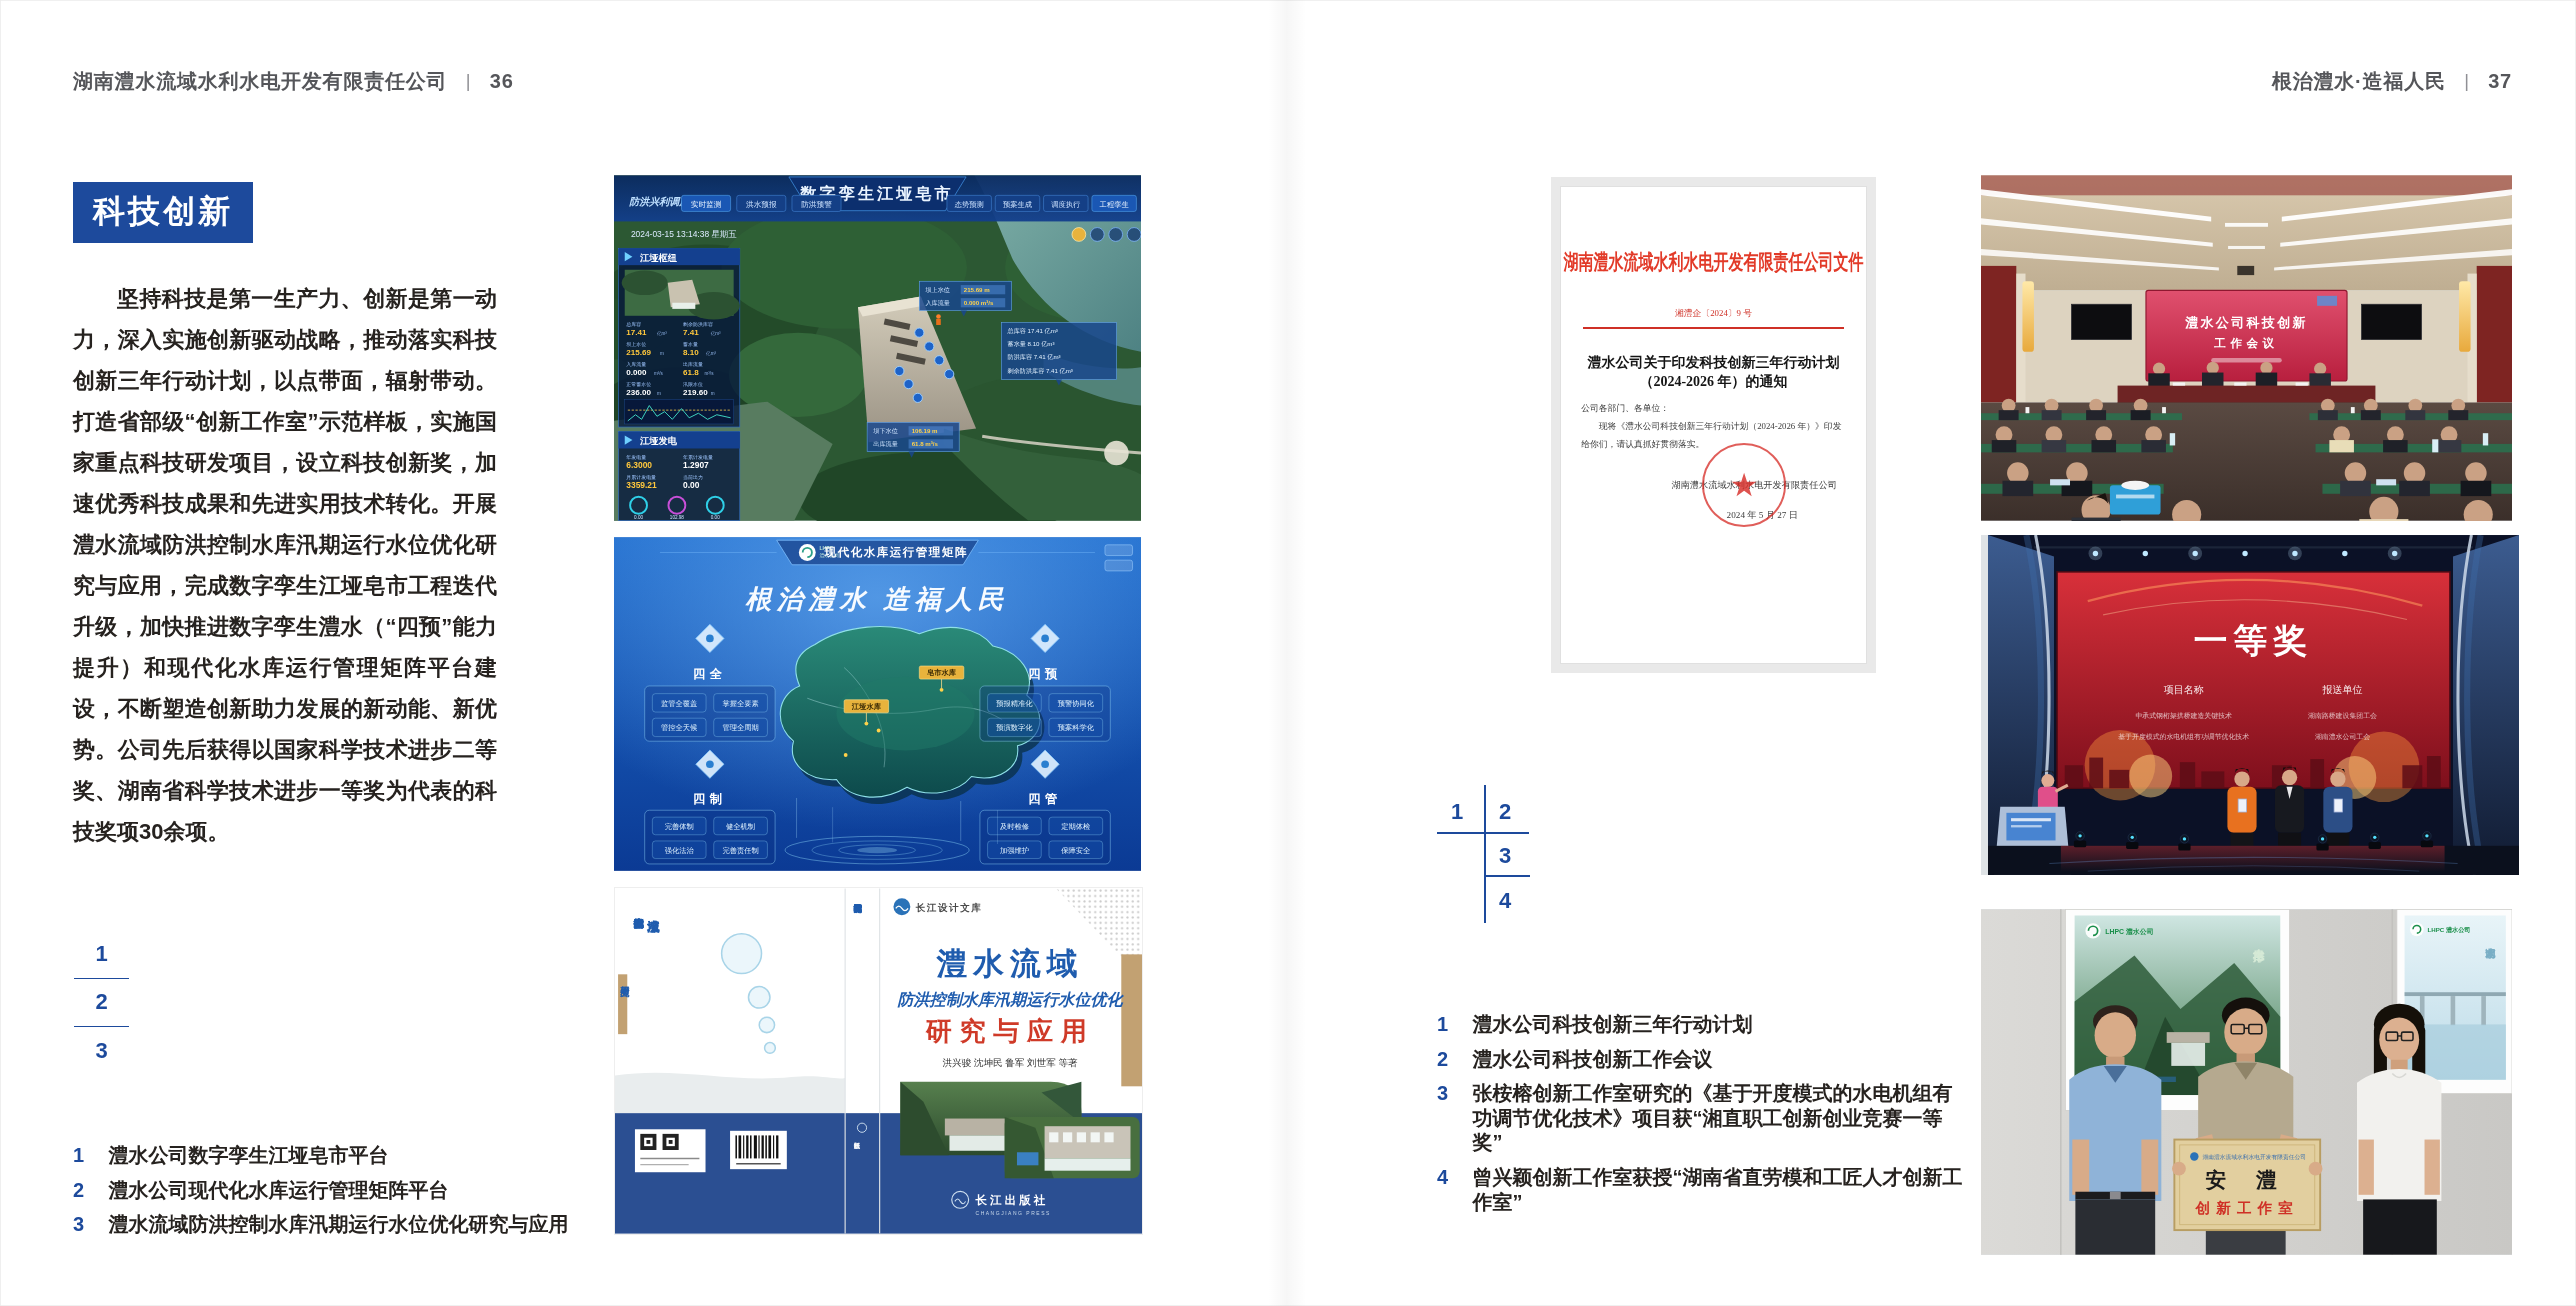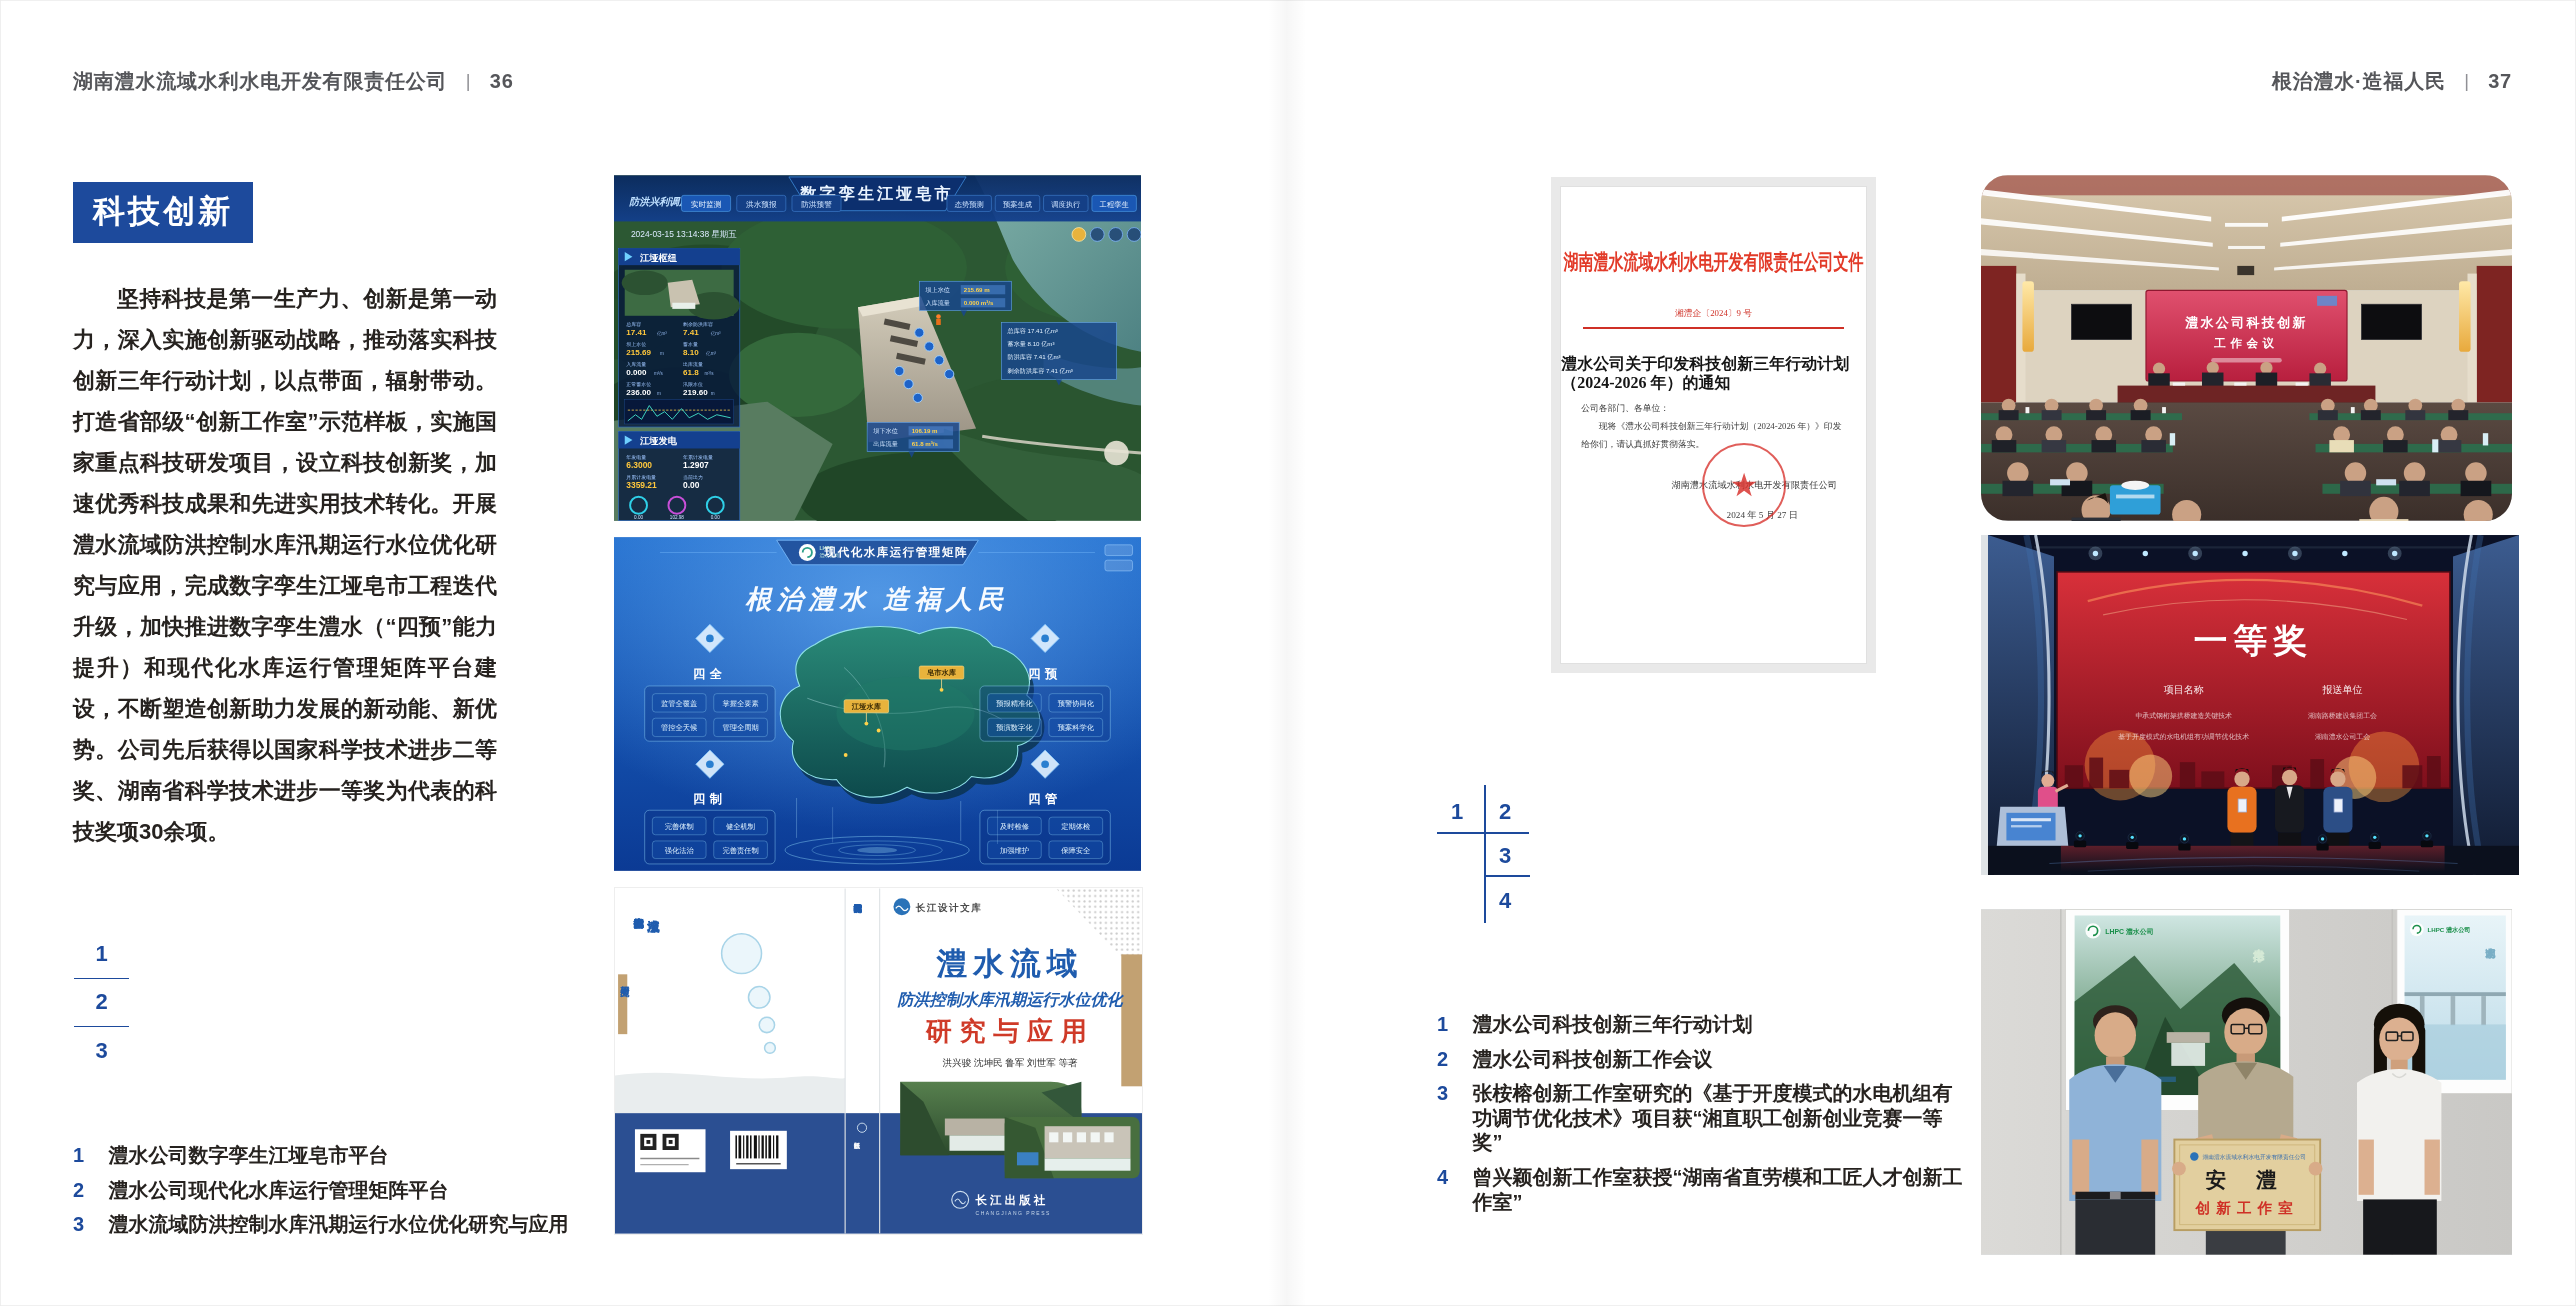--- a/index.html
+++ b/index.html
@@ -37,21 +37,21 @@
   .serif{font-family:"Liberation Serif","DejaVu Serif",serif;}
   .vtext{writing-mode:vertical-rl;text-orientation:upright;}
   
   .doc-outer{left:1551px;top:177px;width:325px;height:496px;background:#e9e9e9;}
   .doc-inner{position:absolute;left:9.2px;top:9.2px;right:9.2px;bottom:9.2px;background:#ffffff;
              border:0.8px solid #e0e0e0;font-family:"Liberation Serif","DejaVu Serif",serif;}
   .doc-head{position:absolute;top:66px;left:0;right:0;text-align:center;color:#e23a28;
             font-weight:900;font-size:15px;white-space:nowrap;transform:scale(1,1.4);}
   .doc-num{position:absolute;top:121px;left:0;right:0;text-align:center;color:#cf3026;font-size:8.8px;}
   .doc-rule{position:absolute;top:140px;left:7%;width:86%;height:1.5px;background:#cf3026;}
-  .doc-title{position:absolute;left:0;right:0;color:#151515;font-weight:700;font-size:16px;}
+  .doc-title{position:absolute;left:0;right:0;text-align:center;color:#151515;font-weight:700;font-size:14px;}
   .doc-body{position:absolute;left:20px;right:20px;color:#3c3c3c;font-size:8.8px;line-height:17.7px;}
   .doc-sign{position:absolute;color:#3c3c3c;font-size:9.2px;}
   .doc-seal{position:absolute;left:141px;top:256px;width:80px;height:80px;border:2.3px solid rgba(214,40,35,.75);
             border-radius:50%;display:flex;align-items:center;justify-content:center;}
   .doc-seal .star{color:rgba(214,40,35,.8);font-size:32px;line-height:1;}
 </style>
 </head>
 <body>
 
 <div id="canvas">
@@ -544,21 +544,21 @@
     <div class="cap-row">
       <span class="cap-num">3</span>
       <span class="cap-text">张桉榕创新工作室研究的《基于开度模式的水电机组有功调节优化技术》项目获“湘直职工创新创业竞赛一等奖”</span>
     </div>
     <div class="cap-row">
       <span class="cap-num">4</span>
       <span class="cap-text">曾兴颖创新工作室获授“湖南省直劳模和工匠人才创新工作室”</span>
     </div>
   </div>
 
-  <div class="img-frame" style="left:1981px;top:175px;width:531px;height:346px;border-radius:27px;">
+  <div class="img-frame" style="left:1981px;top:175px;width:531px;height:346px;">
     <svg width="531" height="346" viewBox="0 0 692 450">
       <defs>
         <linearGradient id="mt-ceil" x1="0" y1="0" x2="0" y2="1">
           <stop offset="0" stop-color="#d9c9ae"></stop>
             <stop offset="1" stop-color="#bfae92"></stop>
         </linearGradient>
         <linearGradient id="mt-scr" x1="0" y1="0" x2="0" y2="1">
           <stop offset="0" stop-color="#e0506e"></stop>
             <stop offset="1" stop-color="#b81f3e"></stop>
         </linearGradient>

